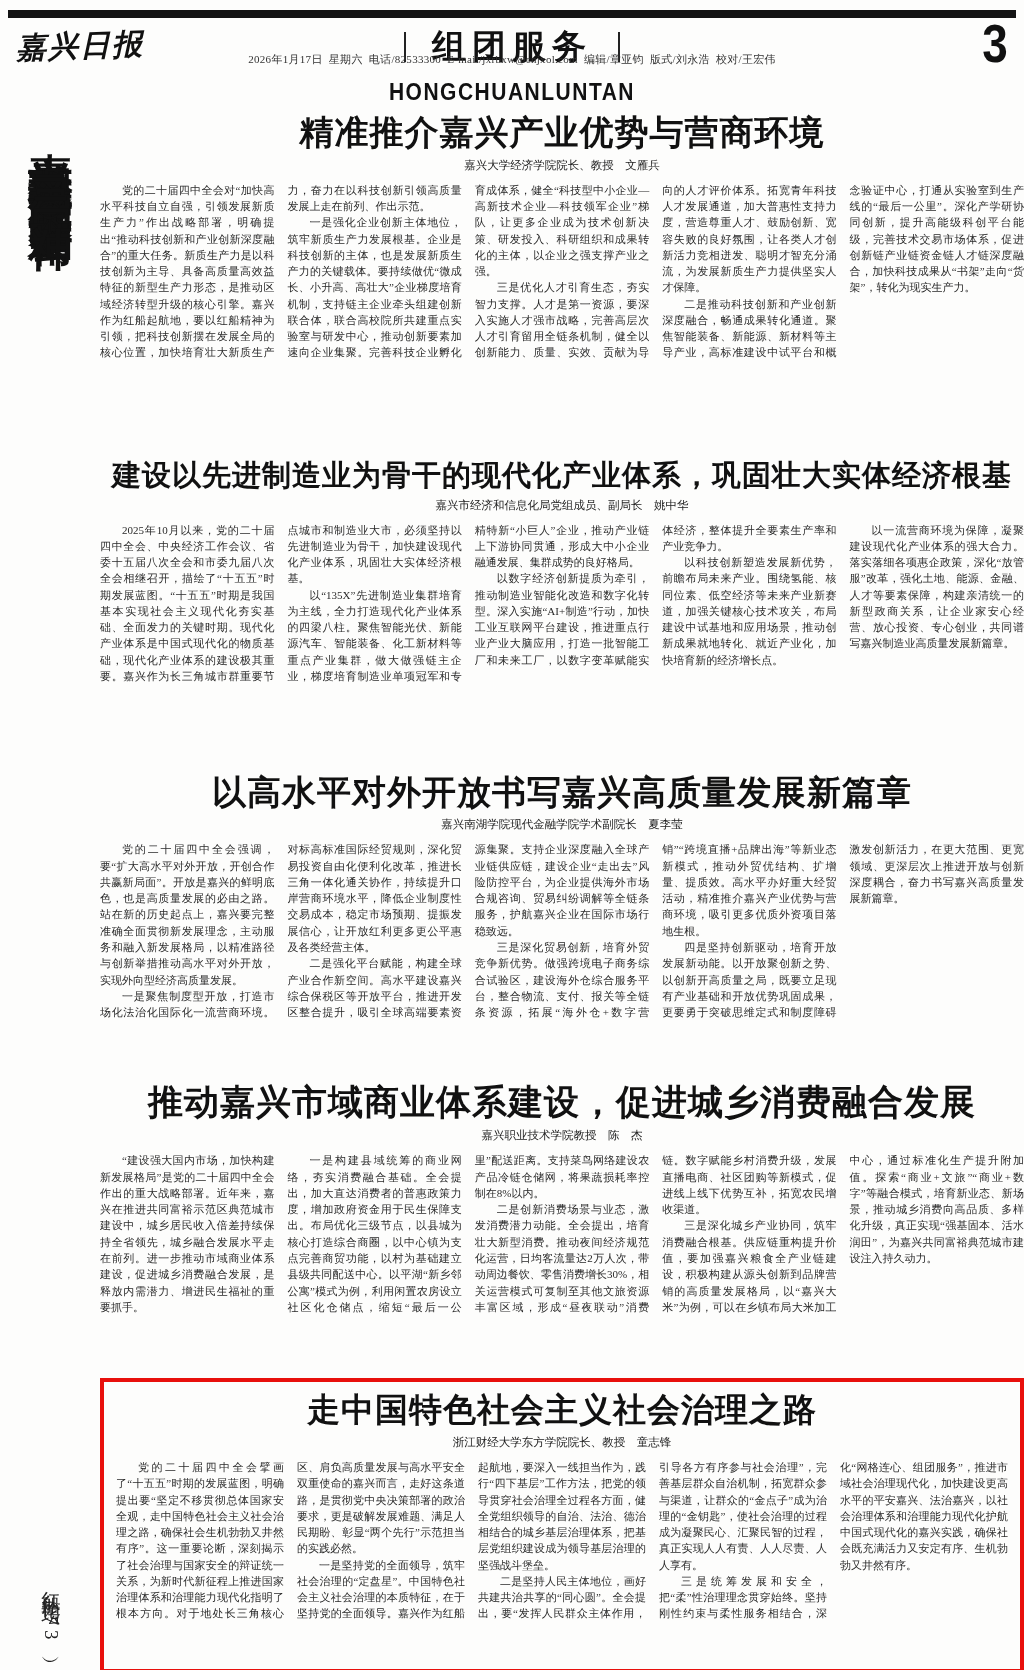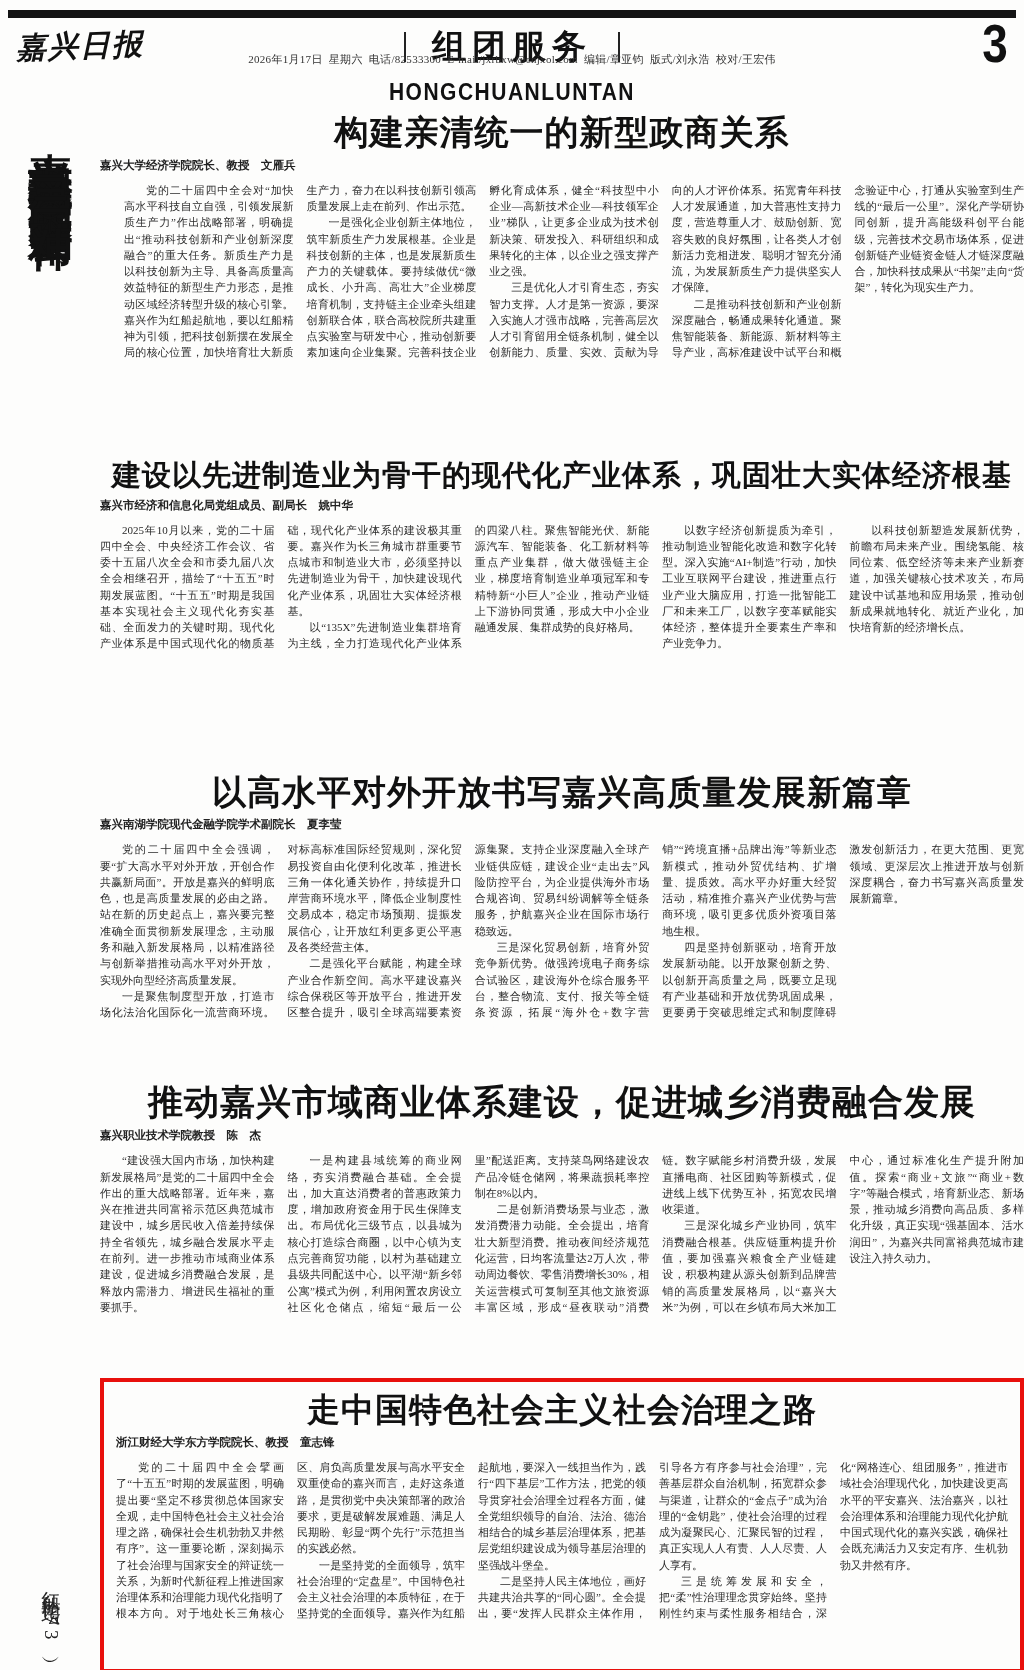--- a/index.html
+++ b/index.html
@@ -35,26 +35,26 @@
   .sidebar-title .suffix { font-size: 23px; font-weight: 700; letter-spacing: 2px; }
   .sidebar-footer { margin-top: auto; writing-mode: vertical-rl; text-orientation: mixed;
     font-size: 19px; letter-spacing: 5px; color: #222; padding-bottom: 14px; }
   
   .main { position: absolute; left: 100px; top: 112px; width: 924px; }
   .article { margin-bottom: 14px; }
   .a-title { text-align: center; font-family: "Liberation Sans", sans-serif;
     font-weight: 900; color: #111; line-height: 1.2; margin-bottom: 4px; letter-spacing: 1px; }
   .t1 { font-size: 34px; } .t2 { font-size: 29px; } .t3 { font-size: 34px; }
   .t4 { font-size: 35px; } .t5 { font-size: 33px; }
-  .a-byline { text-align: left; font-family: "Liberation Sans", sans-serif;
-    font-size: 11.5px; font-weight: bold; color: #222; margin: 5px 0 9px; }
+  .a-byline { text-align: center; font-family: "Liberation Sans", sans-serif;
+    font-size: 11.5px; font-weight: normal; color: #222; margin: 5px 0 9px; }
   .a-body { column-gap: 13px; column-count: 5; font-size: 11px; line-height: 1.48;
     text-align: justify; overflow: hidden; color: #2a2a2a; }
   .a-body p { text-indent: 2em; margin: 0; }
-  .b1 { height: 262px; margin-left: 24px; } .b2 { height: 196px; } .b3 { height: 230px; }
+  .b1 { height: 262px; } .b2 { height: 196px; } .b3 { height: 230px; }
   .b4 { height: 218px; } .b5 { height: 202px; }
   .article-2 { margin-bottom: 54px; }
   .article-3 { margin-bottom: 10px; }
   .article-4 { margin-bottom: 8px; }
   .highlight-box { border: 4px solid #e8100c; padding: 8px 12px; }
 </style>
 </head>
 <body>
 
 <div class="page">
@@ -76,38 +76,39 @@
   <div class="latin-title">HONGCHUANLUNTAN</div>
 
   <aside class="sidebar">
     <div class="sidebar-title"><span>嘉兴市社科理论界学习宣传贯彻党的二十届四中全会精神</span><span class="suffix">（下）</span></div>
     <div class="sidebar-footer">红船论坛（173）</div>
   </aside>
 
   <main class="main">
 
     <article class="article article-1">
-      <h2 class="a-title t1">构建亲清统一的新型政商关系</h2>
+      <h2 class="a-title t1">精准推介嘉兴产业优势与营商环境</h2>
       <div class="a-byline">嘉兴大学经济学院院长、教授　文雁兵</div>
       <div class="a-body b1">
         <p>党的二十届四中全会对“加快高水平科技自立自强，引领发展新质生产力”作出战略部署，明确提出“推动科技创新和产业创新深度融合”的重大任务。新质生产力是以科技创新为主导、具备高质量高效益特征的新型生产力形态，是推动区域经济转型升级的核心引擎。嘉兴作为红船起航地，要以红船精神为引领，把科技创新摆在发展全局的核心位置，加快培育壮大新质生产力，奋力在以科技创新引领高质量发展上走在前列、作出示范。</p>
         <p>一是强化企业创新主体地位，筑牢新质生产力发展根基。企业是科技创新的主体，也是发展新质生产力的关键载体。要持续做优“微成长、小升高、高壮大”企业梯度培育机制，支持链主企业牵头组建创新联合体，联合高校院所共建重点实验室与研发中心，推动创新要素加速向企业集聚。完善科技企业孵化育成体系，健全“科技型中小企业—高新技术企业—科技领军企业”梯队，让更多企业成为技术创新决策、研发投入、科研组织和成果转化的主体，以企业之强支撑产业之强。</p>
         <p>三是优化人才引育生态，夯实智力支撑。人才是第一资源，要深入实施人才强市战略，完善高层次人才引育留用全链条机制，健全以创新能力、质量、实效、贡献为导向的人才评价体系。拓宽青年科技人才发展通道，加大普惠性支持力度，营造尊重人才、鼓励创新、宽容失败的良好氛围，让各类人才创新活力竞相迸发、聪明才智充分涌流，为发展新质生产力提供坚实人才保障。</p>
         <p>二是推动科技创新和产业创新深度融合，畅通成果转化通道。聚焦智能装备、新能源、新材料等主导产业，高标准建设中试平台和概念验证中心，打通从实验室到生产线的“最后一公里”。深化产学研协同创新，提升高能级科创平台能级，完善技术交易市场体系，促进创新链产业链资金链人才链深度融合，加快科技成果从“书架”走向“货架”，转化为现实生产力。</p>
       </div>
     </article>
 
     <article class="article article-2">
       <h2 class="a-title t2">建设以先进制造业为骨干的现代化产业体系，巩固壮大实体经济根基</h2>
       <div class="a-byline">嘉兴市经济和信息化局党组成员、副局长　姚中华</div>
       <div class="a-body b2">
         <p>2025年10月以来，党的二十届四中全会、中央经济工作会议、省委十五届八次全会和市委九届八次全会相继召开，描绘了“十五五”时期发展蓝图。“十五五”时期是我国基本实现社会主义现代化夯实基础、全面发力的关键时期。现代化产业体系是中国式现代化的物质基础，现代化产业体系的建设极其重要。嘉兴作为长三角城市群重要节点城市和制造业大市，必须坚持以先进制造业为骨干，加快建设现代化产业体系，巩固壮大实体经济根基。</p>
         <p>以“135X”先进制造业集群培育为主线，全力打造现代化产业体系的四梁八柱。聚焦智能光伏、新能源汽车、智能装备、化工新材料等重点产业集群，做大做强链主企业，梯度培育制造业单项冠军和专精特新“小巨人”企业，推动产业链上下游协同贯通，形成大中小企业融通发展、集群成势的良好格局。</p>
         <p>以数字经济创新提质为牵引，推动制造业智能化改造和数字化转型。深入实施“AI+制造”行动，加快工业互联网平台建设，推进重点行业产业大脑应用，打造一批智能工厂和未来工厂，以数字变革赋能实体经济，整体提升全要素生产率和产业竞争力。</p>
         <p>以科技创新塑造发展新优势，前瞻布局未来产业。围绕氢能、核同位素、低空经济等未来产业新赛道，加强关键核心技术攻关，布局建设中试基地和应用场景，推动创新成果就地转化、就近产业化，加快培育新的经济增长点。</p>
+        <p>以一流营商环境为保障，凝聚建设现代化产业体系的强大合力。落实落细各项惠企政策，深化“放管服”改革，强化土地、能源、金融、人才等要素保障，构建亲清统一的新型政商关系，让企业家安心经营、放心投资、专心创业，共同谱写嘉兴制造业高质量发展新篇章。</p>
       </div>
     </article>
 
     <article class="article article-3">
       <h2 class="a-title t3">以高水平对外开放书写嘉兴高质量发展新篇章</h2>
       <div class="a-byline">嘉兴南湖学院现代金融学院学术副院长　夏李莹</div>
       <div class="a-body b3">
         <p>党的二十届四中全会强调，要“扩大高水平对外开放，开创合作共赢新局面”。开放是嘉兴的鲜明底色，也是高质量发展的必由之路。站在新的历史起点上，嘉兴要完整准确全面贯彻新发展理念，主动服务和融入新发展格局，以精准路径与创新举措推动高水平对外开放，实现外向型经济高质量发展。</p>
         <p>一是聚焦制度型开放，打造市场化法治化国际化一流营商环境。对标高标准国际经贸规则，深化贸易投资自由化便利化改革，推进长三角一体化通关协作，持续提升口岸营商环境水平，降低企业制度性交易成本，稳定市场预期、提振发展信心，让开放红利更多更公平惠及各类经营主体。</p>
         <p>二是强化平台赋能，构建全球产业合作新空间。高水平建设嘉兴综合保税区等开放平台，推进开发区整合提升，吸引全球高端要素资源集聚。支持企业深度融入全球产业链供应链，建设企业“走出去”风险防控平台，为企业提供海外市场合规咨询、贸易纠纷调解等全链条服务，护航嘉兴企业在国际市场行稳致远。</p>

